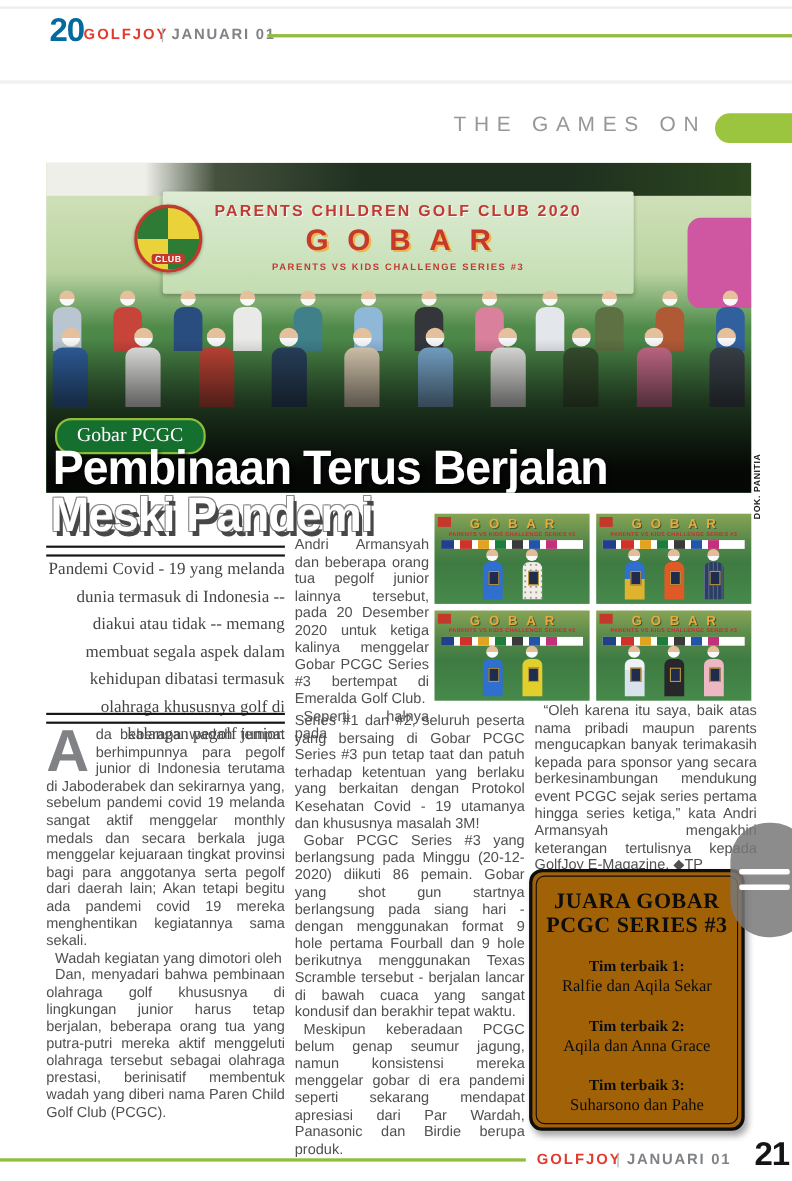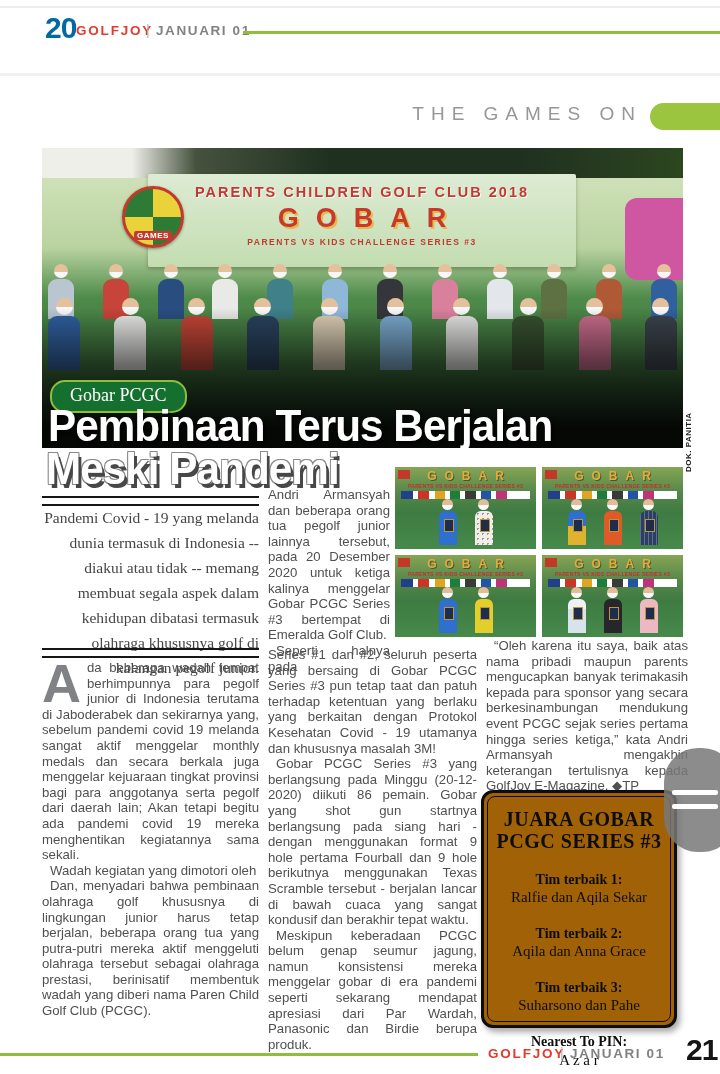--- a/index.html
+++ b/index.html
@@ -154,23 +154,23 @@
   <div class="section">
     <div class="section-label">THE GAMES ON</div>
     <div class="section-tab"></div>
   </div>
 
   <div class="photo">
     <div class="ph-top"></div>
     <div class="ph-pink"></div>
     <div class="ph-banner">
       <div class="ph-logo">
-        <span>GAMES</span>
-      </div>
-      <div class="ph-banner-l1">PARENTS CHILDREN GOLF CLUB 2018</div>
+        <span>CLUB</span>
+      </div>
+      <div class="ph-banner-l1">PARENTS CHILDREN GOLF CLUB 2020</div>
       <div class="ph-banner-t">GOBAR</div>
       <div class="ph-banner-l3">PARENTS VS KIDS CHALLENGE SERIES #3</div>
     </div>
     <div class="crowd cr1">
       <div class="bp">
           <div class="h"></div>
           <div class="b"></div>
         </div>
       <div class="bp">
           <div class="h"></div>
@@ -377,24 +377,20 @@
         <div class="rbox-value">Ralfie dan Aqila Sekar</div>
       </div>
       <div class="rbox-item">
         <div class="rbox-label">Tim terbaik 2:</div>
         <div class="rbox-value">Aqila dan Anna Grace</div>
       </div>
       <div class="rbox-item">
         <div class="rbox-label">Tim terbaik 3:</div>
         <div class="rbox-value">Suharsono dan Pahe</div>
       </div>
-      <div class="rbox-item">
-        <div class="rbox-label">Nearest To PIN:</div>
-        <div class="rbox-value">A z a r</div>
-      </div>
     </div>
   </div>
 
   <div class="float-pill">
     <div class="ln ln1"></div>
     <div class="ln ln2"></div>
   </div>
 
   <div class="ftr-line"></div>
   <div class="ftr-brand">GOLFJOY</div>

